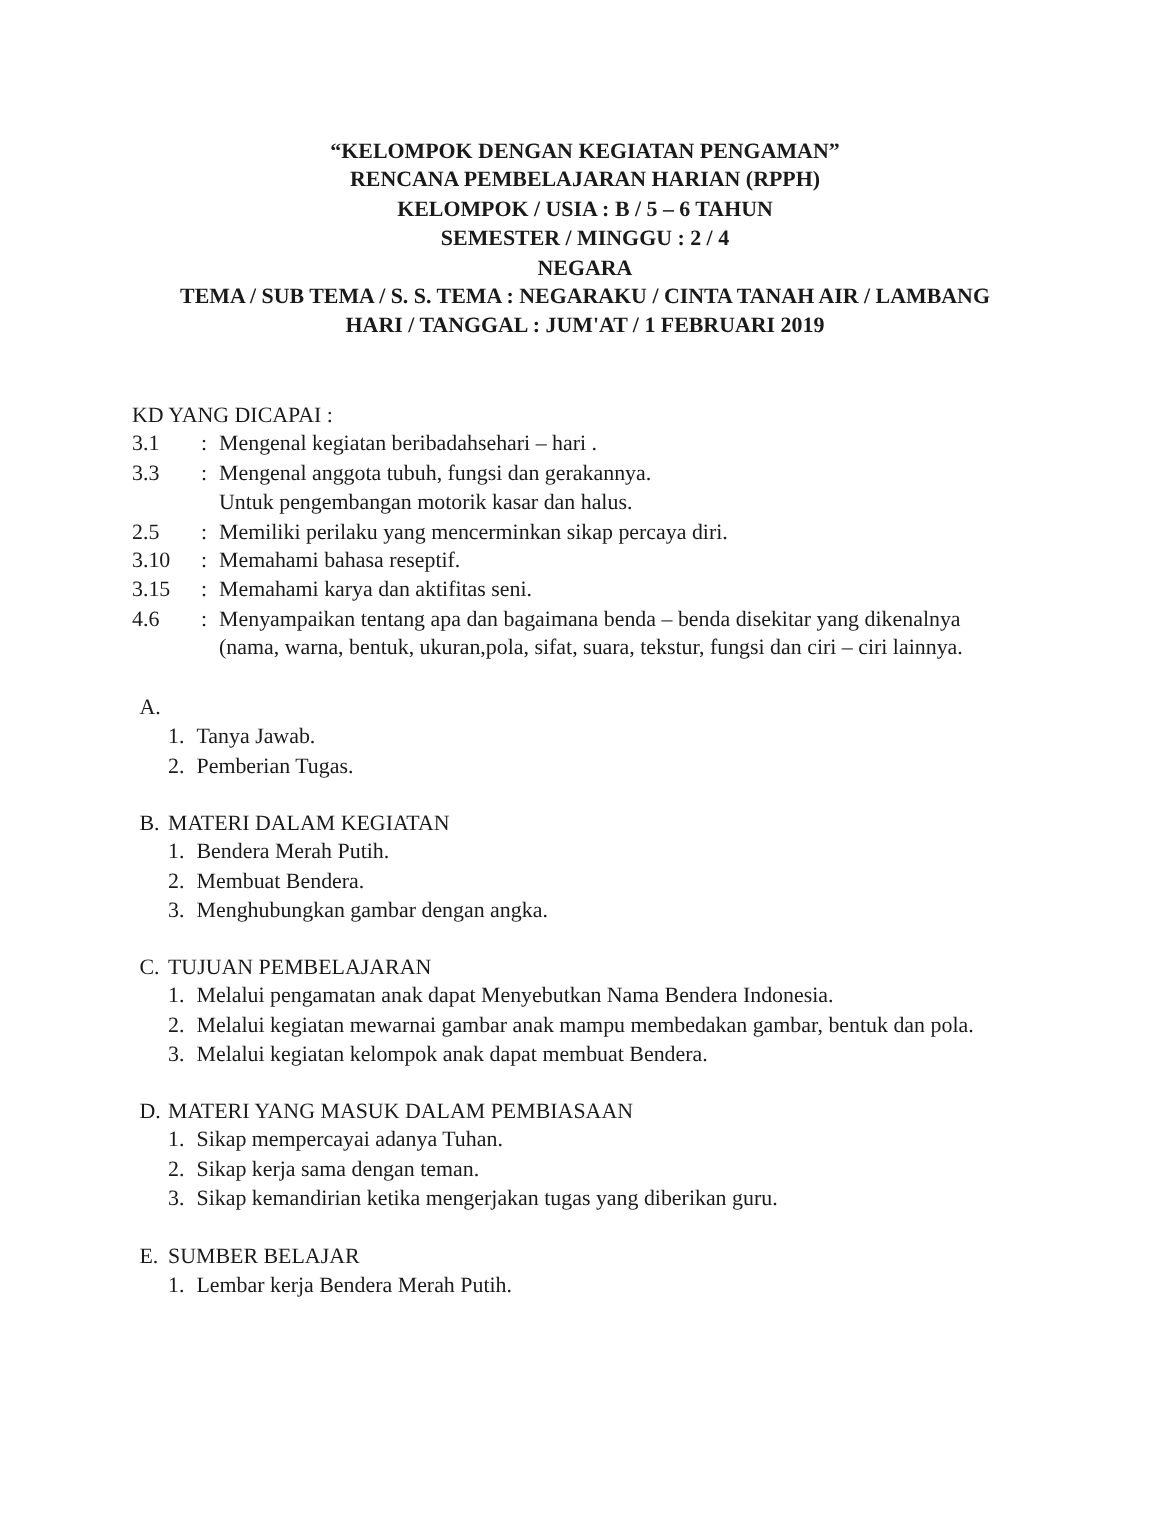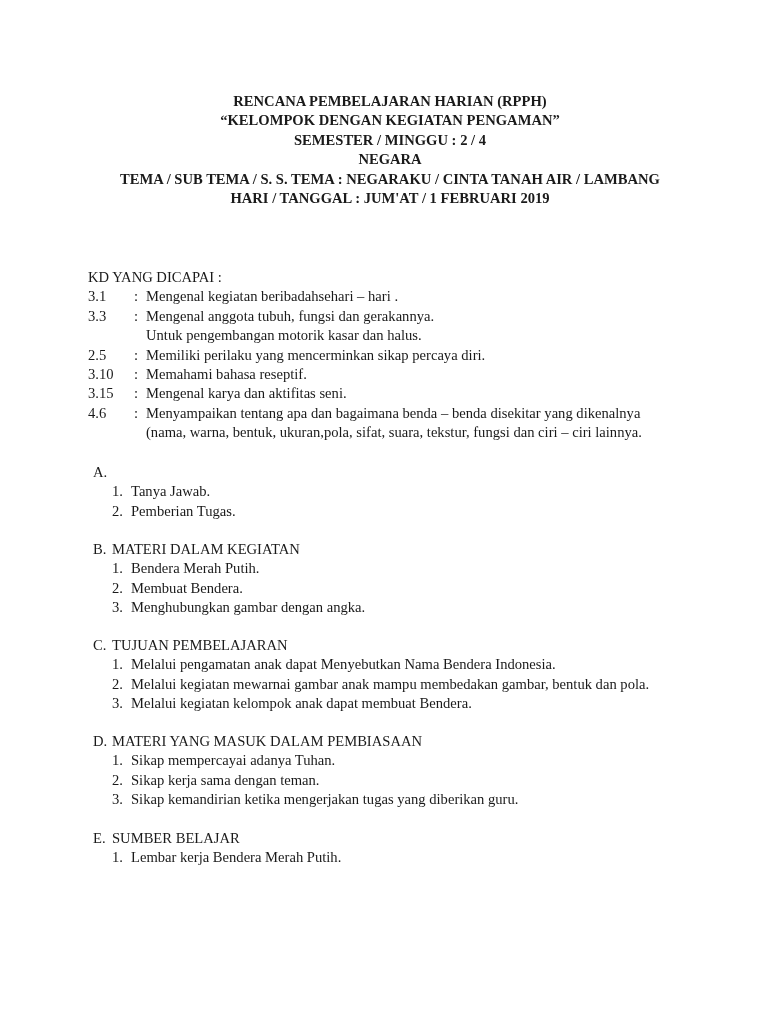--- a/index.html
+++ b/index.html
@@ -58,22 +58,23 @@
     .sec-item { display: flex; padding-left: 19px; }
     .item-num { width: 19px; flex: none; }
     .item-text { flex: 1; }
   </style>
 </head>
 <body>
 
 <div class="page">
 
   <div class="header">
+    <span class="line">“KELOMPOK DENGAN KEGIATAN PENGAMAN”</span>
     <span class="line">RENCANA PEMBELAJARAN HARIAN (RPPH)</span>
-    <span class="line">“KELOMPOK DENGAN KEGIATAN PENGAMAN”</span>
+    <span class="line">KELOMPOK / USIA : B / 5 – 6 TAHUN</span>
     <span class="line">SEMESTER / MINGGU : 2 / 4</span>
     <span class="line">NEGARA</span>
     <span class="line">TEMA / SUB TEMA / S. S. TEMA : NEGARAKU / CINTA TANAH AIR / LAMBANG</span>
     <span class="line">HARI / TANGGAL : JUM'AT / 1 FEBRUARI 2019</span>
   </div>
 
   <div class="kd">
     <span class="kd-title">KD YANG DICAPAI :</span>
 
     <div class="kd-row">
@@ -97,21 +98,21 @@
 
     <div class="kd-row">
       <span class="kd-code">3.10</span>
       <span class="kd-colon">:</span>
       <span class="kd-text">Memahami bahasa reseptif.</span>
     </div>
 
     <div class="kd-row">
       <span class="kd-code">3.15</span>
       <span class="kd-colon">:</span>
-      <span class="kd-text">Mengenal karya dan aktifitas seni.</span>
+      <span class="kd-text">Memahami karya dan aktifitas seni.</span>
     </div>
 
     <div class="kd-row">
       <span class="kd-code">4.6</span>
       <span class="kd-colon">:</span>
       <span class="kd-text">Menyampaikan tentang apa dan bagaimana benda – benda disekitar yang dikenalnya</span>
     </div>
     <span class="kd-cont">(nama, warna, bentuk, ukuran,pola, sifat, suara, tekstur, fungsi dan ciri – ciri lainnya.</span>
   </div>
 

